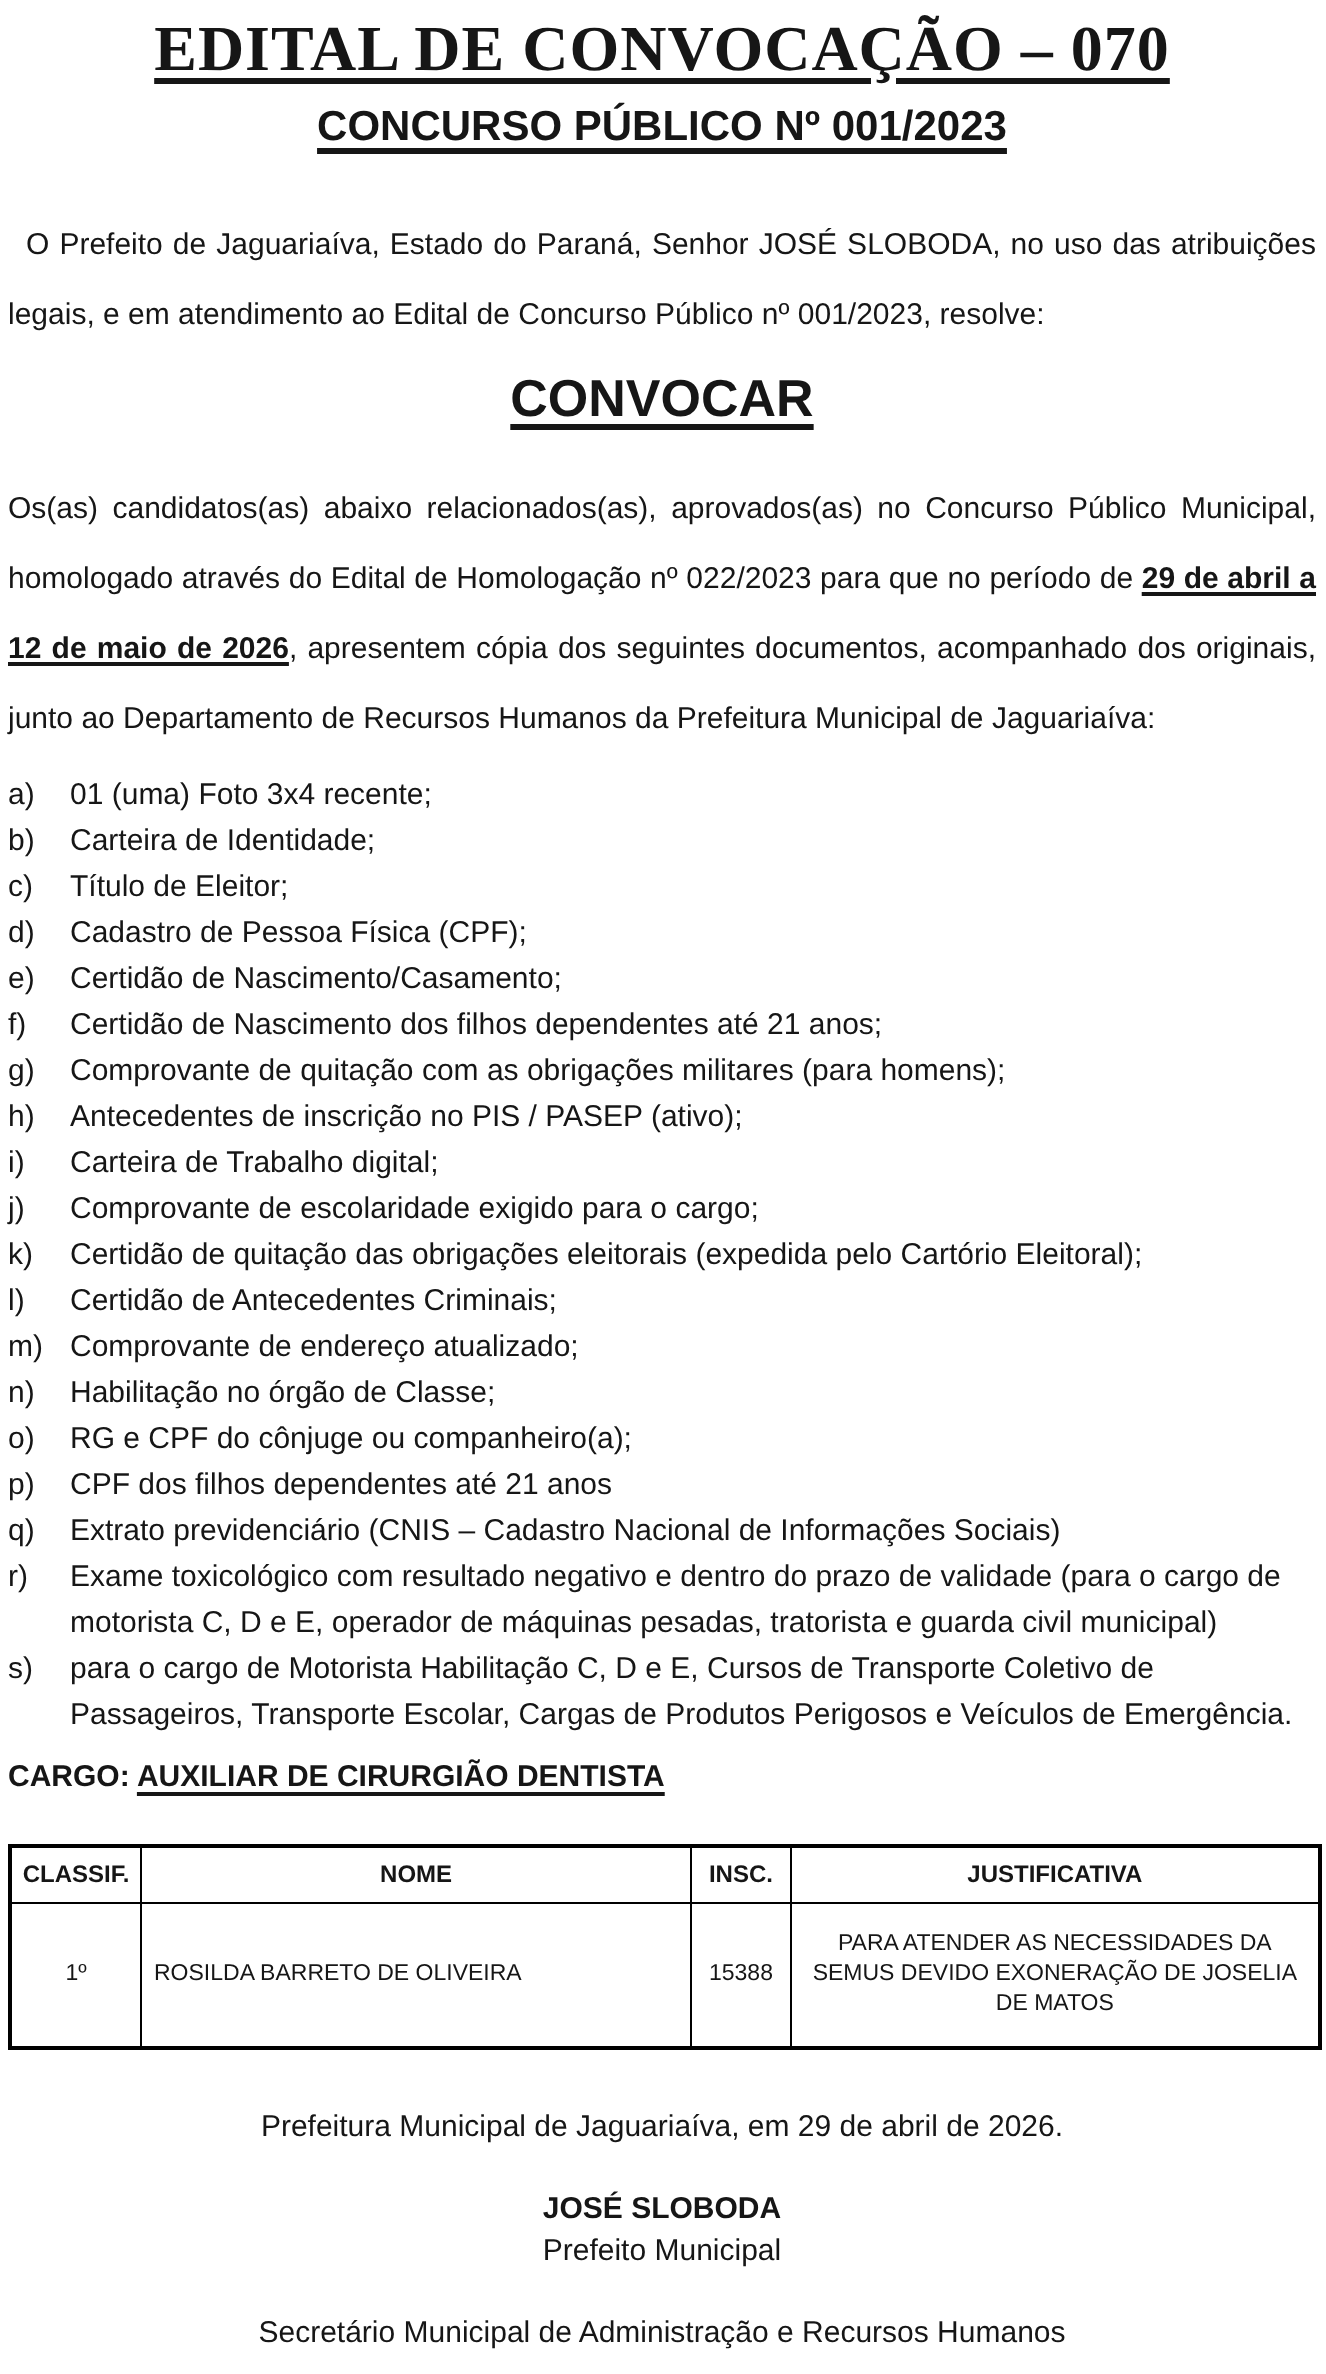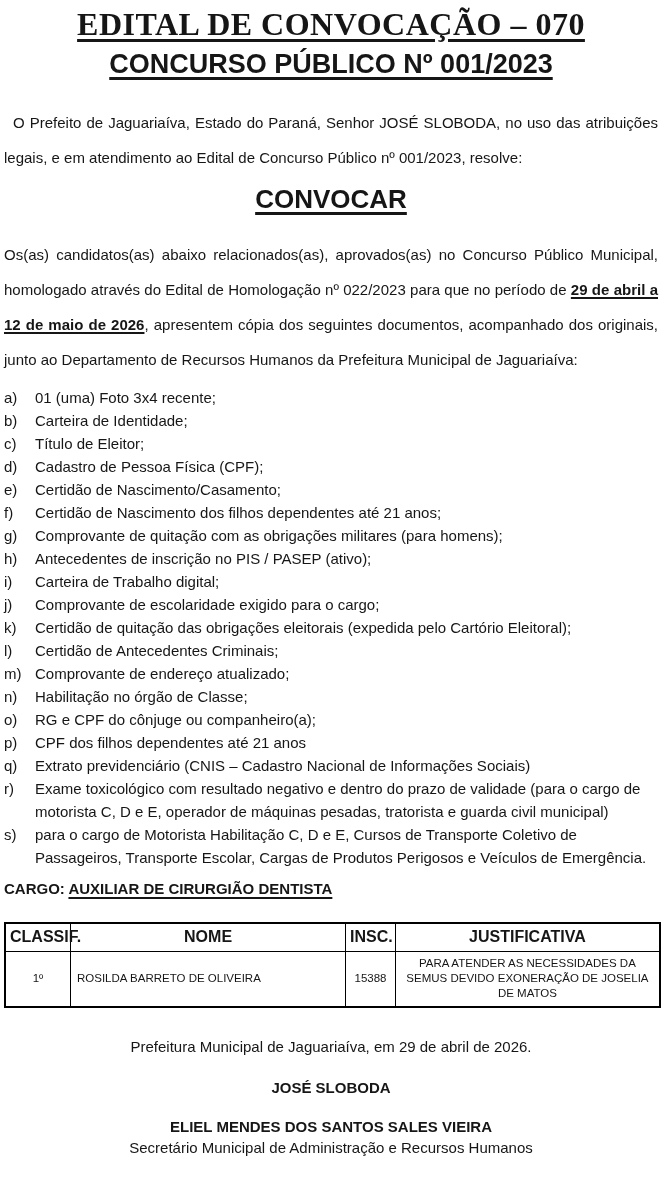--- a/index.html
+++ b/index.html
@@ -20,21 +20,21 @@
     line-height:40px;
     letter-spacing:0.5px;
   }
   .title span, .subtitle span, .heading span {
     text-decoration:underline;
     text-decoration-thickness:2.5px;
     text-underline-offset:4px;
   }
   .subtitle {
     font-weight:bold;
-    font-size:27px;
+    font-size:21px;
     text-align:center;
     line-height:30px;
     margin-top:5px;
   }
   .para {
     font-size:15px;
     line-height:35px;
     text-align:justify;
     text-align-last:left;
   }
@@ -60,30 +60,30 @@
 
   table.cand {
     margin-top:23px;
     width:657px;
     border-collapse:collapse;
     border:2px solid #000;
     table-layout:fixed;
   }
   table.cand th, table.cand td { border:1.5px solid #000; }
   table.cand th {
-    font-size:16px;
+    font-size:12px;
     font-weight:bold;
     height:28px;
     vertical-align:middle;
     padding:2px 4px;
   }
   table.cand td {
     font-size:11.5px;
     line-height:15px;
-    height:56px;
+    height:73px;
     vertical-align:middle;
     padding:4px 6px;
   }
   .col-classif { width:10%; }
   .col-nome { width:42%; }
   .col-insc { width:7.6%; }
   .col-just { width:40.4%; }
   td.c { text-align:center; }
   td.l { text-align:left; padding-left:9px; }
 
@@ -252,20 +252,20 @@
         <td class="c">15388</td>
         <td class="c">PARA ATENDER AS NECESSIDADES DA SEMUS DEVIDO EXONERAÇÃO DE JOSELIA DE MATOS</td>
       </tr>
     </tbody>
   </table>
 
   <p class="closing-date">Prefeitura Municipal de Jaguariaíva, em 29 de abril de 2026.</p>
 
   <div class="sig first">
     <span class="name">JOSÉ SLOBODA</span>
+    <span class="role">Prefeito Municipal</span>
   </div>
 
   <div class="sig second">
-    <span class="name">ELIEL MENDES DOS SANTOS SALES VIEIRA</span>
     <span class="role">Secretário Municipal de Administração e Recursos Humanos</span>
   </div>
 
 </div>
 
 </body></html>

